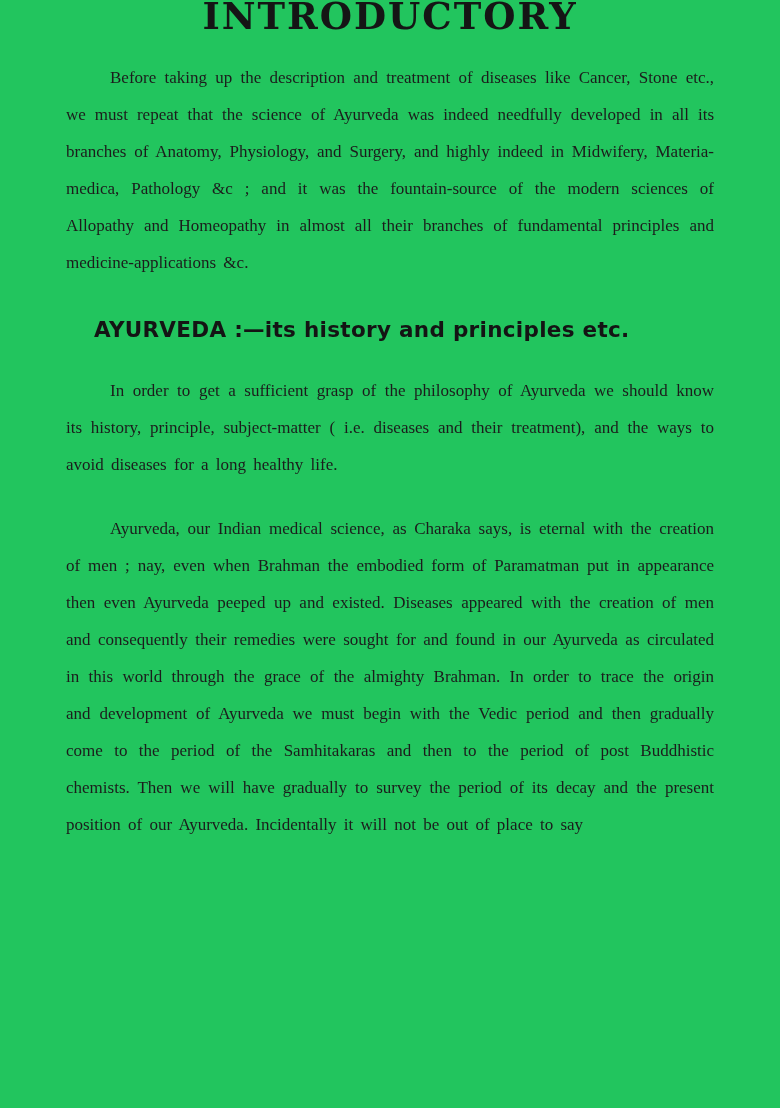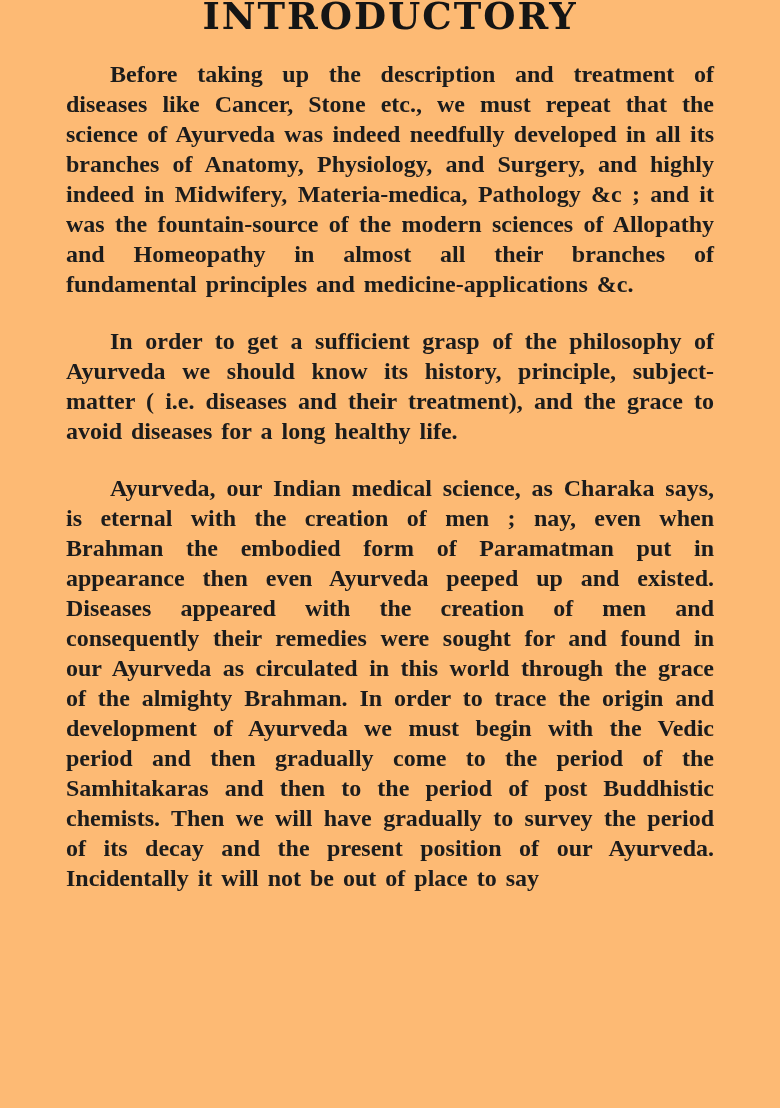--- a/index.html
+++ b/index.html
@@ -5,64 +5,64 @@
   html, body {
     margin: 0;
     padding: 0;
     background: #ffffff;
   }
   .page {
     position: relative;
     width: 780px;
     height: 1108px;
     box-sizing: border-box;
-    background: #fdba74;
+    background: #22c55e;
     color: #191919;
     padding: 0 66px 12px 66px;
     overflow: hidden;
     font-family: "Liberation Serif", serif;
   }
   .title {
     margin: -4px 0 22px 0;
     text-align: center;
     font-family: "DejaVu Serif", serif;
     font-weight: 700;
     font-size: 37px;
     letter-spacing: 2px;
     line-height: 1.1;
     color: #151515;
   }
   .body-para {
     margin: 0 0 27px 0;
-    font-size: 24px;
-    line-height: 30px;
+    font-size: 17px;
+    line-height: 37px;
     text-align: justify;
     text-indent: 44px;
     word-spacing: 3px;
     color: #1c1c1c;
-    font-weight: bold;
   }
   .section-heading {
     margin: 36px 0 30px 0;
     font-family: "DejaVu Sans", "Liberation Sans", sans-serif;
     font-weight: 700;
     font-size: 21.5px;
     letter-spacing: 0.3px;
     text-indent: 28px;
     color: #141414;
   }
 </style>
 </head>
 <body>
 
 <div class="page">
 
   <h1 class="title">INTRODUCTORY</h1>
 
   <p class="body-para">Before taking up the description and treatment of diseases like Cancer, Stone etc., we must repeat that the science of Ayurveda was indeed needfully developed in all its branches of Anatomy, Physiology, and Surgery, and highly indeed in Midwifery, Materia-medica, Pathology &amp;c ; and it was the fountain-source of the modern sciences of Allopathy and Homeopathy in almost all their branches of fundamental principles and medicine-applications &amp;c.</p>
 
+  <h2 class="section-heading">AYURVEDA :—its history and principles etc.</h2>
 
-  <p class="body-para">In order to get a sufficient grasp of the philosophy of Ayurveda we should know its history, principle, subject-matter ( i.e. diseases and their treatment), and the grace to avoid diseases for a long healthy life.</p>
+  <p class="body-para">In order to get a sufficient grasp of the philosophy of Ayurveda we should know its history, principle, subject-matter ( i.e. diseases and their treatment), and the ways to avoid diseases for a long healthy life.</p>
 
 
   <p class="body-para">Ayurveda, our Indian medical science, as Charaka says, is eternal with the creation of men ; nay, even when Brahman the embodied form of Paramatman put in appearance then even Ayurveda peeped up and existed. Diseases appeared with the creation of men and consequently their remedies were sought for and found in our Ayurveda as circulated in this world through the grace of the almighty Brahman. In order to trace the origin and development of Ayurveda we must begin with the Vedic period and then gradually come to the period of the Samhitakaras and then to the period of post Buddhistic chemists. Then we will have gradually to survey the period of its decay and the present position of our Ayurveda. Incidentally it will not be out of place to say</p>
 
 </div>
 
 </body></html>

